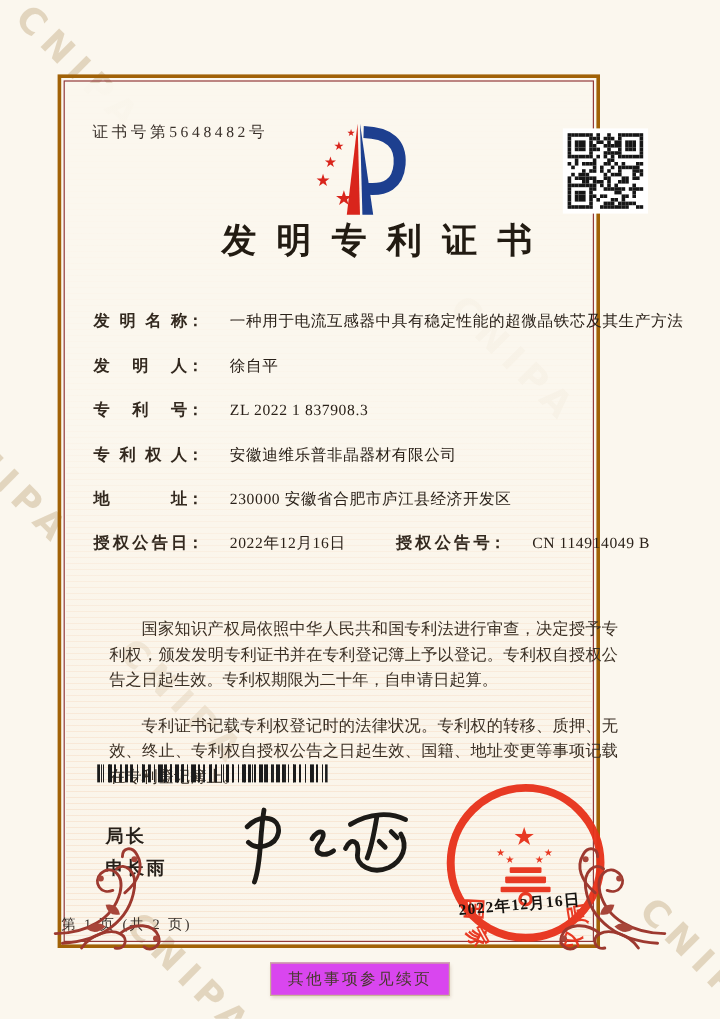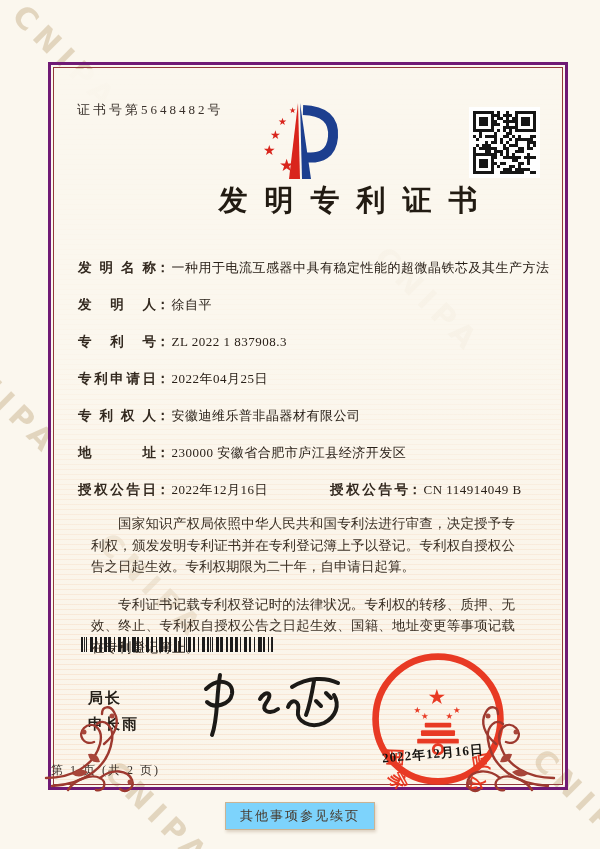--- a/index.html
+++ b/index.html
@@ -18,22 +18,22 @@
     white-space:nowrap;pointer-events:none;
   }
   .wm1{left:66px;top:58px;}
   .wm2{left:428px;top:300px;}
   .wm3{left:6px;top:402px;}
   .wm4{left:152px;top:586px;color:rgba(206,186,152,0.4);}
   .wm5{left:158px;top:814px;}
   .wm6{left:586px;top:802px;}
   
   .frame{
-    position:absolute;left:48px;top:62px;width:520px;height:728px;
-    border:3px solid #701a75;box-sizing:border-box;z-index:2;
+    position:absolute;left:48px;top:62px;width:452px;height:728px;
+    border:3px solid #a16207;box-sizing:border-box;z-index:2;
   }
   .frame-inner{position:absolute;inset:2px;border:1px solid #93393a;pointer-events:none;}
   .pattern{
     position:absolute;inset:4px;
     background:repeating-linear-gradient(180deg, rgba(240,186,146,0.28) 0 1px, rgba(255,255,255,0) 1px 5px);
   }
   .tint{
     position:absolute;inset:4px;
     background:linear-gradient(180deg,
       rgba(251,247,238,0.96) 0%,
@@ -59,21 +59,21 @@
   }
   
   .rows{position:absolute;left:27px;top:194px;width:462px;font-size:13.5px;color:#2c241c;}
   .row{height:37px;white-space:nowrap;position:relative;}
   .row .lab{
     display:inline-block;width:78px;
     text-align:justify;text-align-last:justify;
     font-weight:bold;color:#33291f;vertical-align:top;
   }
   .row .colon{font-weight:bold;color:#33291f;}
-  .row .val{margin-left:2px;font-size:13px;letter-spacing:0.5px;color:#2a2119;}
+  .row .val{margin-left:22px;font-size:13px;letter-spacing:0.5px;color:#2a2119;}
   .row .pair-right{position:absolute;left:252px;top:0;}
   
   .paras{
     position:absolute;left:24px;top:432px;width:456px;
     font-size:13.5px;line-height:21.5px;color:#3a2f24;text-align:justify;
   }
   .paras p{margin:16px;text-indent:2em;}
   
   .barcode{
     position:absolute;left:30px;top:572px;width:192px;height:15px;
@@ -95,21 +95,21 @@
     font-size:13px;font-weight:bold;color:#151310;letter-spacing:1px;
     transform:rotate(-5deg);
   }
   
   .page-num{position:absolute;left:0;bottom:8px;width:100%;text-align:left;font-size:12px;letter-spacing:2px;color:#38302a;}
   .flourish{position:absolute;z-index:5;width:112px;height:114px;}
   .flourish.fl-left{left:40px;top:682px;}
   .flourish.fl-right{left:448px;top:682px;transform:scaleX(-1);}
   .note{
     position:absolute;left:50%;top:802px;transform:translateX(-50%);z-index:3;
-    border:1px solid #c9b394;background:#7dd3fc;
+    border:1px solid #c9b394;background:#d946ef;
     padding:4px 14px;font-size:13px;letter-spacing:2px;color:#46392c;
     box-shadow:1px 2px 3px rgba(150,120,90,0.3);white-space:nowrap;
   }
 </style>
 </head>
 <body>
 
 <div class="page">
 
   <span class="wm wm1">CNIPA</span>
@@ -587,23 +587,20 @@
 
       <div class="rows">
         <div class="row">
           <span class="lab">发明名称</span><span class="colon">：</span><span class="val">一种用于电流互感器中具有稳定性能的超微晶铁芯及其生产方法</span>
         </div>
         <div class="row">
           <span class="lab">发明人</span><span class="colon">：</span><span class="val">徐自平</span>
         </div>
         <div class="row">
           <span class="lab">专利号</span><span class="colon">：</span><span class="val">ZL 2022 1 837908.3</span>
-        </div>
-        <div class="row">
-          <span class="lab">专利申请日</span><span class="colon">：</span><span class="val">2022年04月25日</span>
         </div>
         <div class="row">
           <span class="lab">专利权人</span><span class="colon">：</span><span class="val">安徽迪维乐普非晶器材有限公司</span>
         </div>
         <div class="row">
           <span class="lab">地址</span><span class="colon">：</span><span class="val">230000 安徽省合肥市庐江县经济开发区</span>
         </div>
         <div class="row">
           <span class="lab">授权公告日</span><span class="colon">：</span><span class="val">2022年12月16日</span>
           <span class="pair-right">

